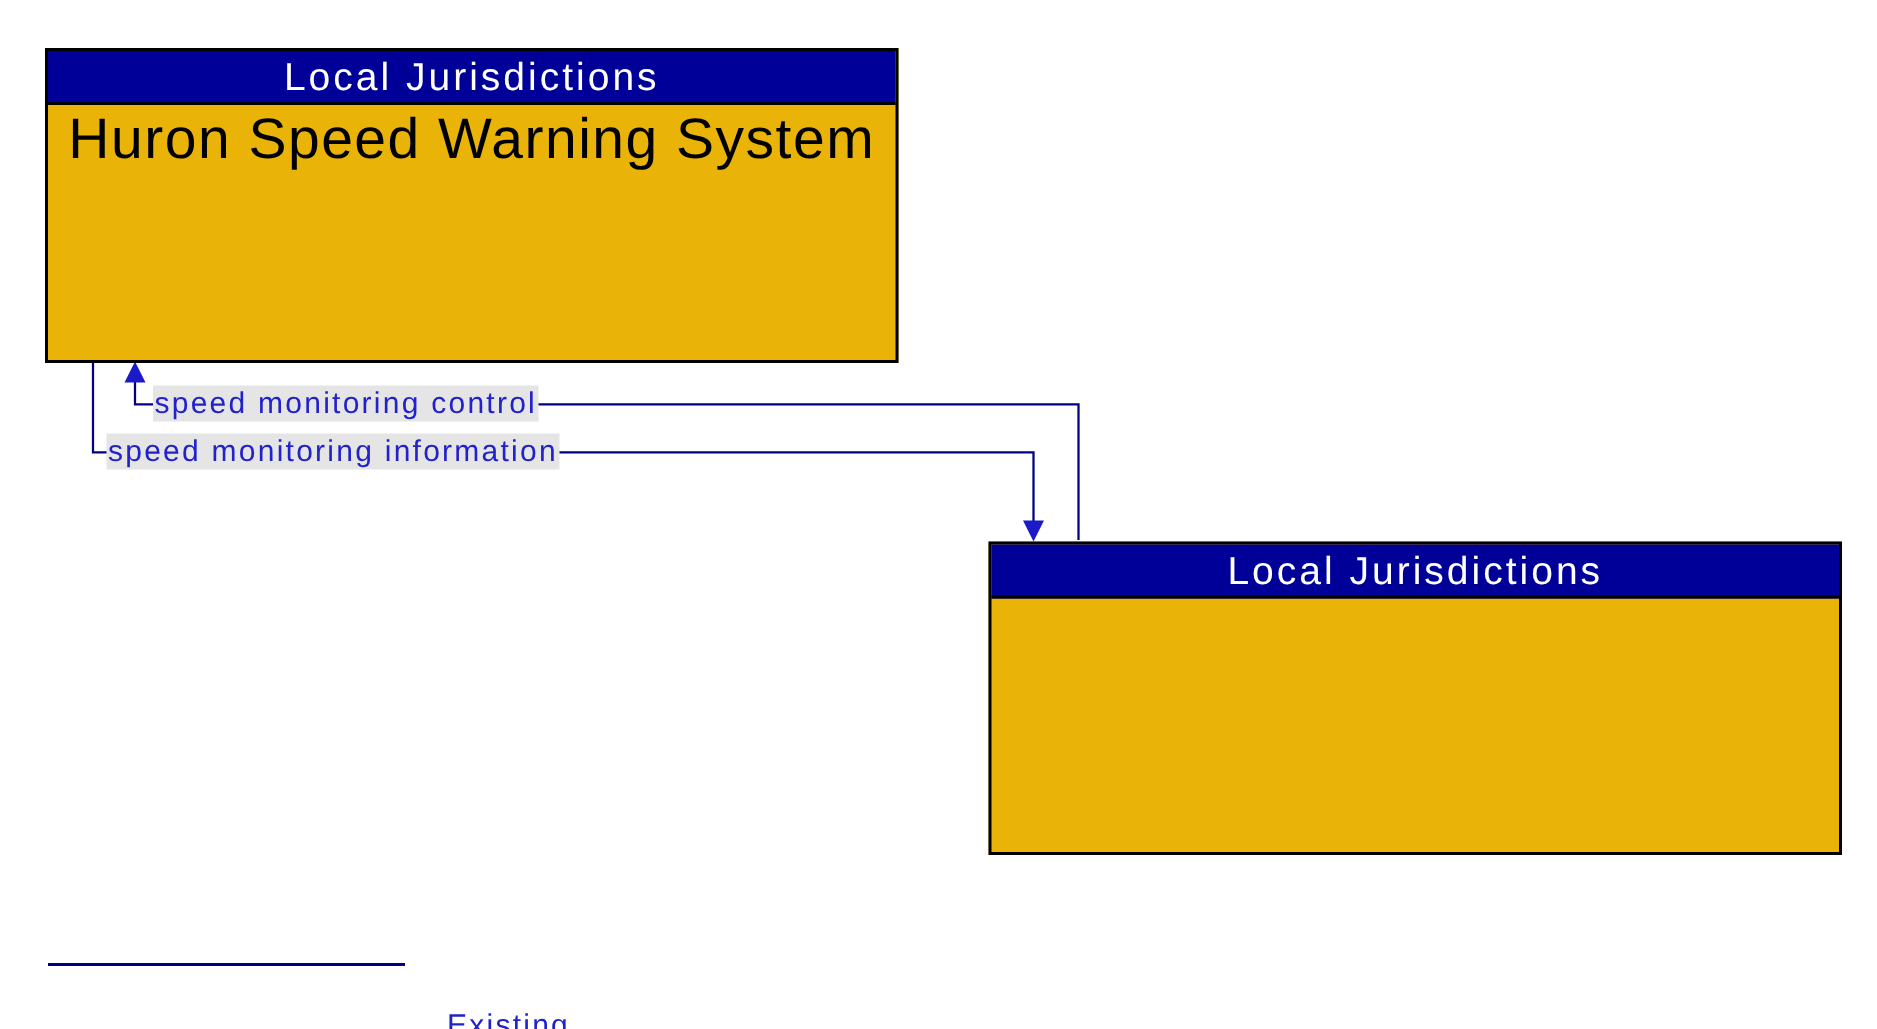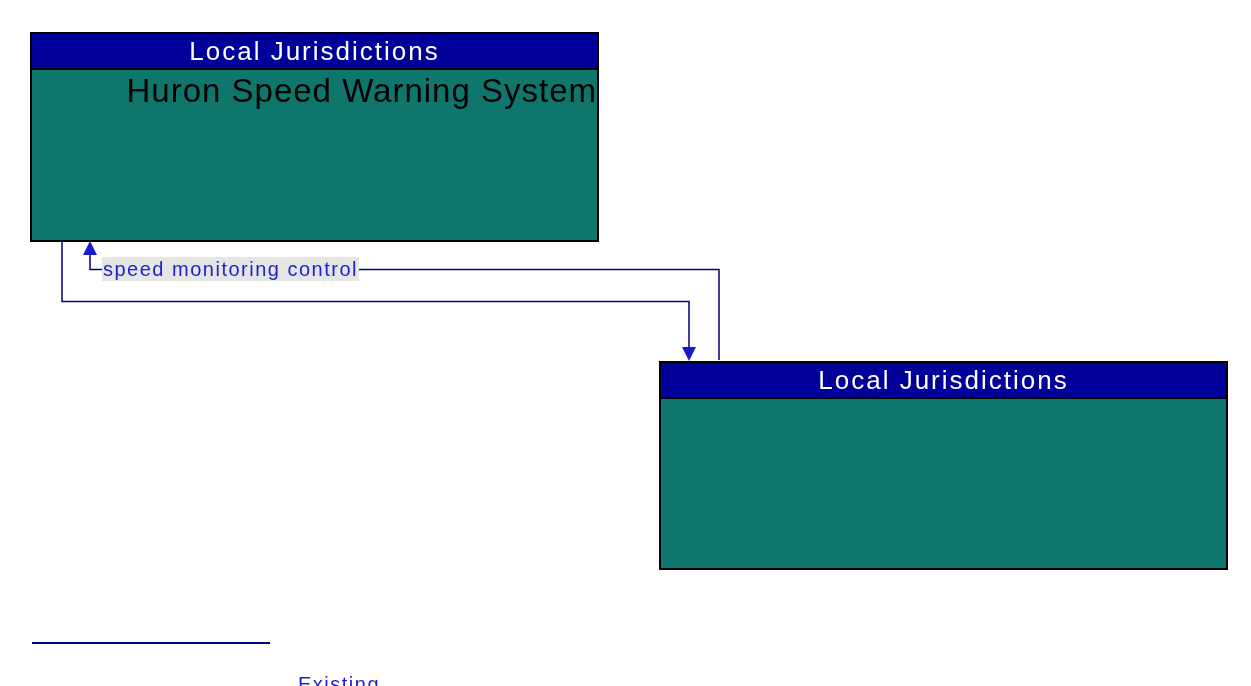--- a/index.html
+++ b/index.html
@@ -19,41 +19,41 @@
     position: absolute;
     left: 0;
     top: 0;
     width: 1251px;
     height: 686px;
   }
   .entity {
     position: absolute;
     box-sizing: border-box;
     border: 2px solid #000000;
-    background: #0f766e;
+    background: #eab308;
   }
   .entity-header {
     box-sizing: border-box;
     height: 36px;
     line-height: 34px;
     background: #000099;
     border-bottom: 2px solid #000000;
     color: #ffffff;
     font-size: 26px;
     letter-spacing: 2px;
     text-align: center;
     white-space: nowrap;
     overflow: hidden;
   }
   .entity-name {
     margin-top: 2px;
     color: #000000;
-    font-size: 33px;
+    font-size: 38px;
     letter-spacing: 1px;
-    text-align: right;
+    text-align: center;
     white-space: nowrap;
   }
   .flow-label {
     position: absolute;
     height: 24px;
     line-height: 24px;
     background: #e5e5e5;
     color: #2222cc;
     font-size: 20px;
     letter-spacing: 1.5px;
@@ -103,16 +103,17 @@
     <div class="entity-header">Local Jurisdictions</div>
     <div class="entity-name">Huron Speed Warning System</div>
   </div>
 
   <div class="entity" style="left:659px; top:361px; width:569px; height:209px;">
     <div class="entity-header">Local Jurisdictions</div>
   </div>
 
   <div class="flow-label" style="left:102px; top:257px;">speed monitoring control</div>
 
+  <div class="flow-label" style="left:71px; top:289px;">speed monitoring information</div>
 
   <div class="legend-label" style="left:298px; top:630px;margin-top:41px;">Existing</div>
 
 </div>
 
 </body></html>

